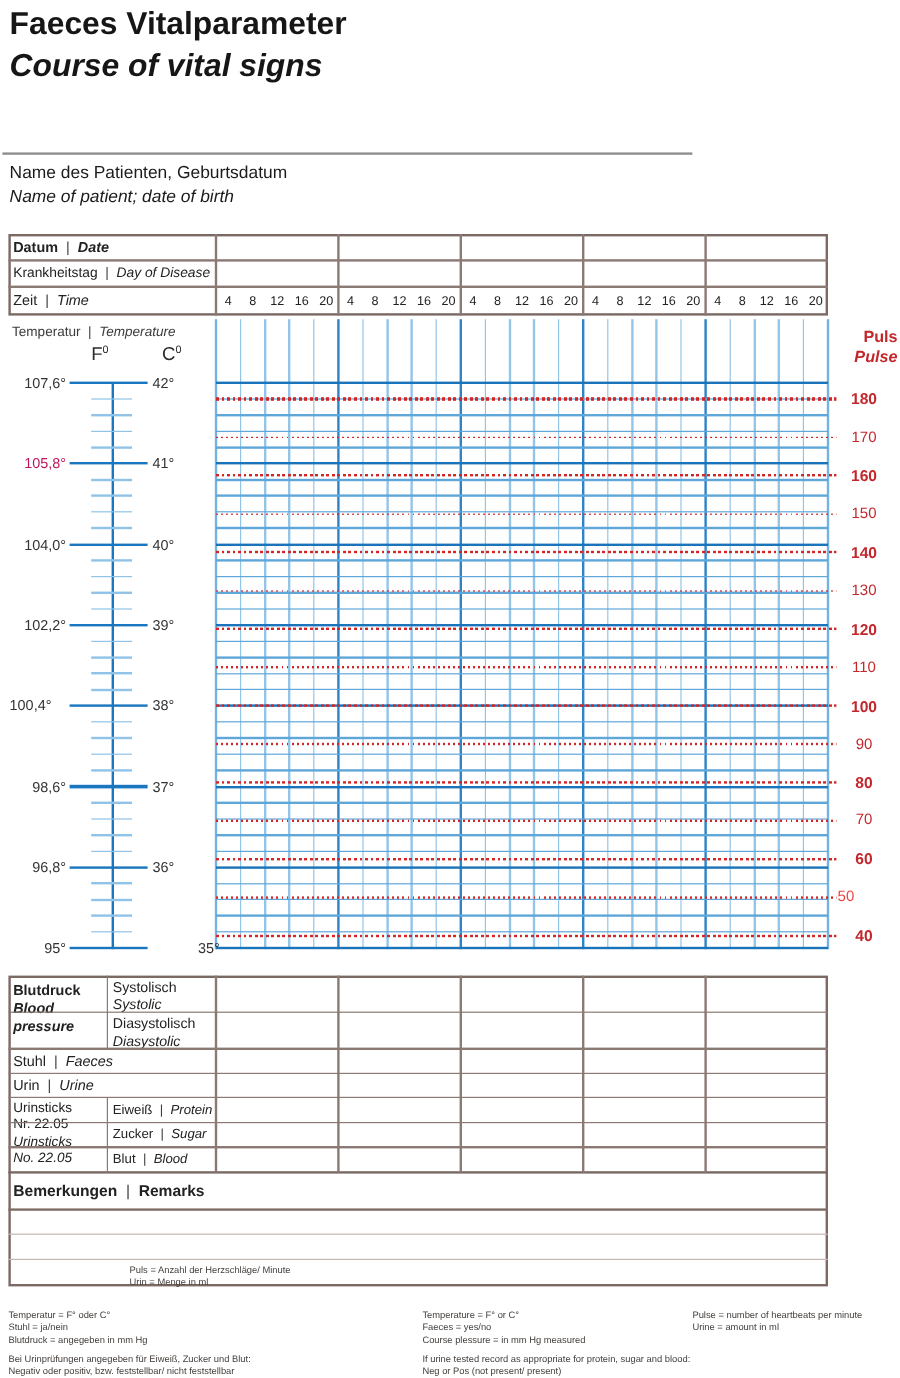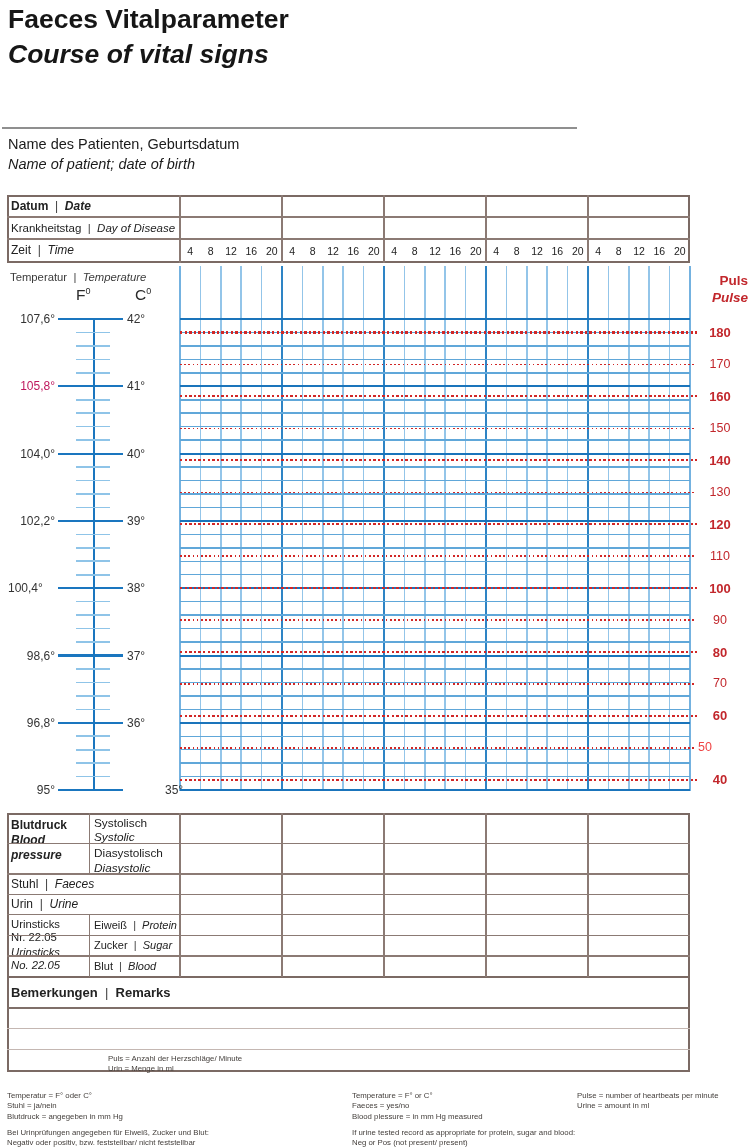--- a/index.html
+++ b/index.html
@@ -107,21 +107,21 @@
       <div class="footline">Stuhl = ja/nein</div>
       <div class="footline">Blutdruck = angegeben in mm Hg</div>
     </div>
   <div class="abs" id="f-de-2" style="left:108px;top:1054px;">
       <div class="footline">Puls = Anzahl der Herzschläge/ Minute</div>
       <div class="footline">Urin = Menge in ml</div>
     </div>
   <div class="abs" id="f-en-1" style="left:352px;top:1091px;">
       <div class="footline">Temperature = F° or C°</div>
       <div class="footline">Faeces = yes/no</div>
-      <div class="footline">Blood plessure = in mm Hg measured</div>
+      <div class="footline">Course plessure = in mm Hg measured</div>
     </div>
   <div class="abs" id="f-en-2" style="left:577px;top:1091px;">
       <div class="footline">Pulse = number of heartbeats per minute</div>
       <div class="footline">Urine = amount in ml</div>
     </div>
   <div class="abs" id="f-en-n" style="left:352px;top:1127.5px;">
       <div class="footline">If urine tested record as appropriate for protein, sugar and blood:</div>
       <div class="footline">Neg or Pos (not present/ present)</div>
     </div>
   <div class="abs" id="f-de-n" style="left:7px;top:1127.5px;">

